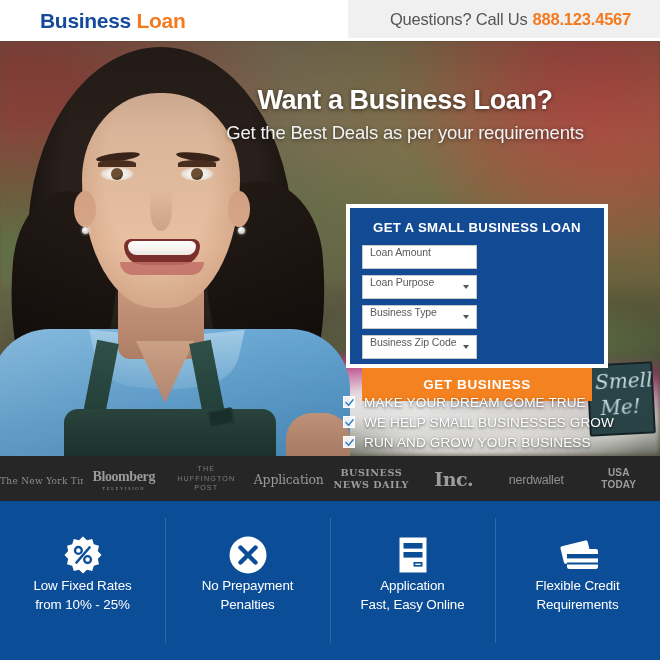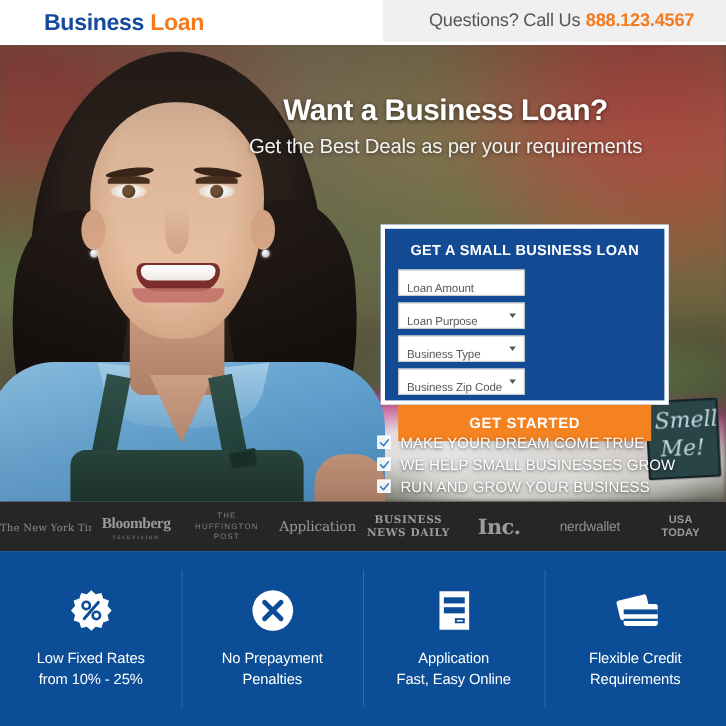--- a/index.html
+++ b/index.html
@@ -230,21 +230,21 @@
   .form-title {
     text-align: center; color: #ffffff; font-size: 13.2px; font-weight: bold;
     letter-spacing: 0.3px; margin-top: 12px;
   }
   .form-grid {
     display: flex; flex-wrap: wrap; gap: 6px;
     padding: 10px 12px 0 12px;
   }
   .fld {
     position: relative; width: 115px; height: 24px; background: #ffffff;
-    border: 1px solid #c8c8c8; display: flex; align-items: flex-end;
+    border: 1px solid #c8c8c8; display: flex; align-items: flex-start;
   }
   .fld span.ph {
     font-size: 10.5px; color: #5a5a5a; padding-left: 7px; white-space: nowrap;
     letter-spacing: -0.1px;
   }
   .fld .caret {
     position: absolute; right: 7px; top: 9px; width: 0; height: 0;
     border-left: 3px solid transparent; border-right: 3px solid transparent;
     border-top: 4px solid #555555;
   }
@@ -296,21 +296,21 @@
   .feat {
     flex: 1; position: relative; display: flex; flex-direction: column;
     align-items: center; padding-top: 33px;
   }
   .feat + .feat::before {
     content: ""; position: absolute; left: 0; top: 17px; bottom: 17px; width: 1px;
     background: rgba(255,255,255,0.16);
   }
   .feat-icon { height: 42px; display: flex; align-items: center; justify-content: center; }
   .feat-label {
-    margin-top: 13px; text-align: center; color: #ffffff; font-size: 13.4px;
+    text-align: center; color: #ffffff; font-size: 13.4px;
     line-height: 1.42; letter-spacing: -0.1px;
   }
 </style>
 </head>
 <body>
 
 <div class="page">
 
   <div class="header">
     <div class="logo">
@@ -386,21 +386,21 @@
         </div>
         <div class="fld">
           <span class="ph">Business Type</span>
           <span class="caret"></span>
         </div>
         <div class="fld">
           <span class="ph">Business Zip Code</span>
           <span class="caret"></span>
         </div>
       </div>
-      <button class="cta">GET STARTED</button>
+      <button class="cta">GET BUSINESS</button>
     </div>
 
     <div class="benefits">
       <div class="ben-row">
         <span class="ben-box">
           <svg width="9" height="9" viewBox="0 0 10 10">
               <path d="M1 5 L4 8 L9 2" stroke="#2e7fc4" stroke-width="1.6" fill="none" stroke-linecap="round" stroke-linejoin="round"></path>
             </svg>
         </span>
         <span class="ben-text">MAKE YOUR DREAM COME TRUE</span>

